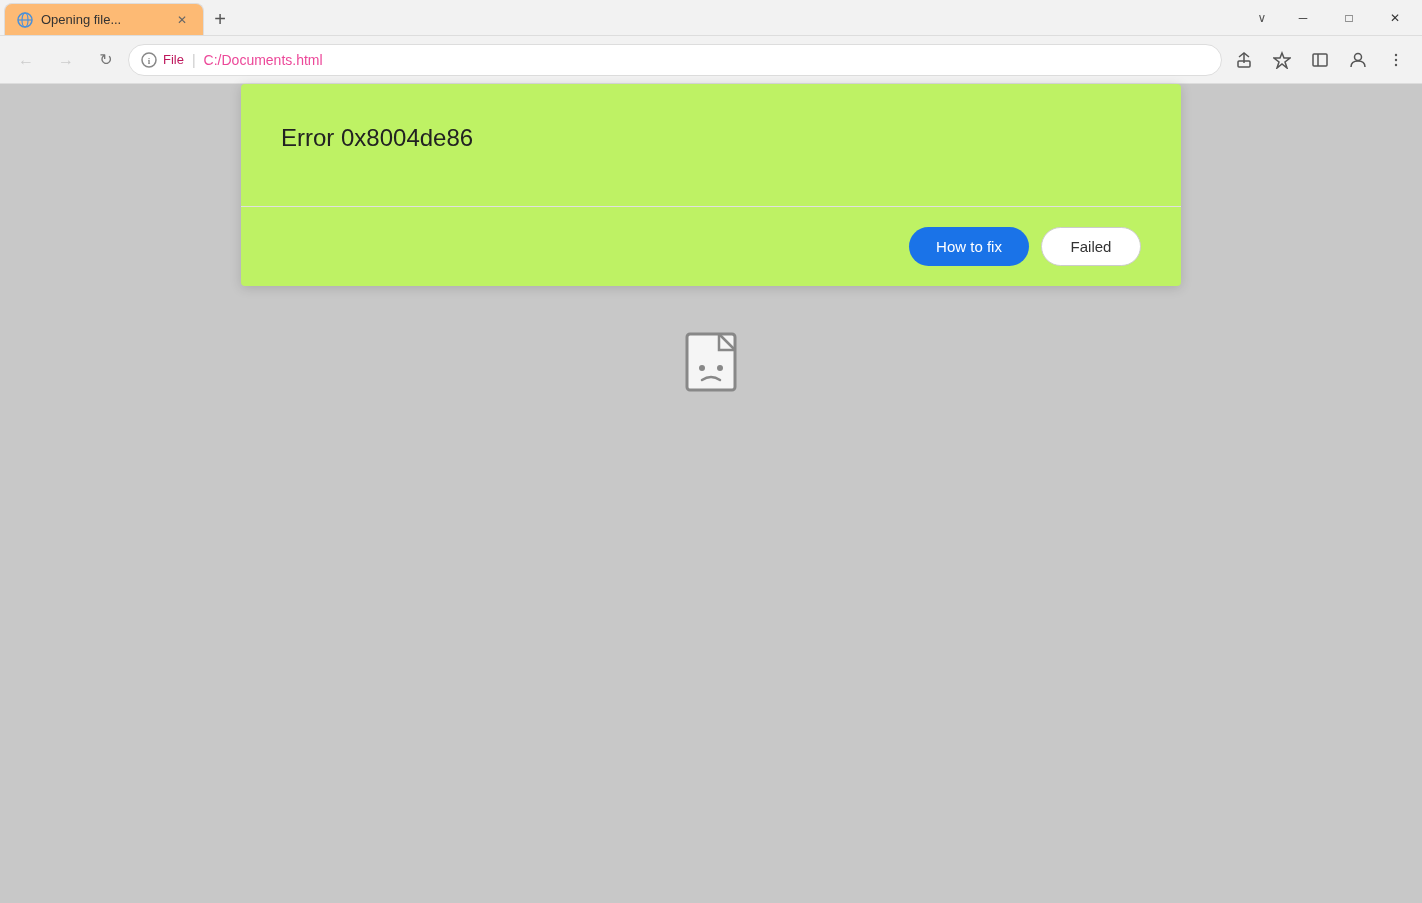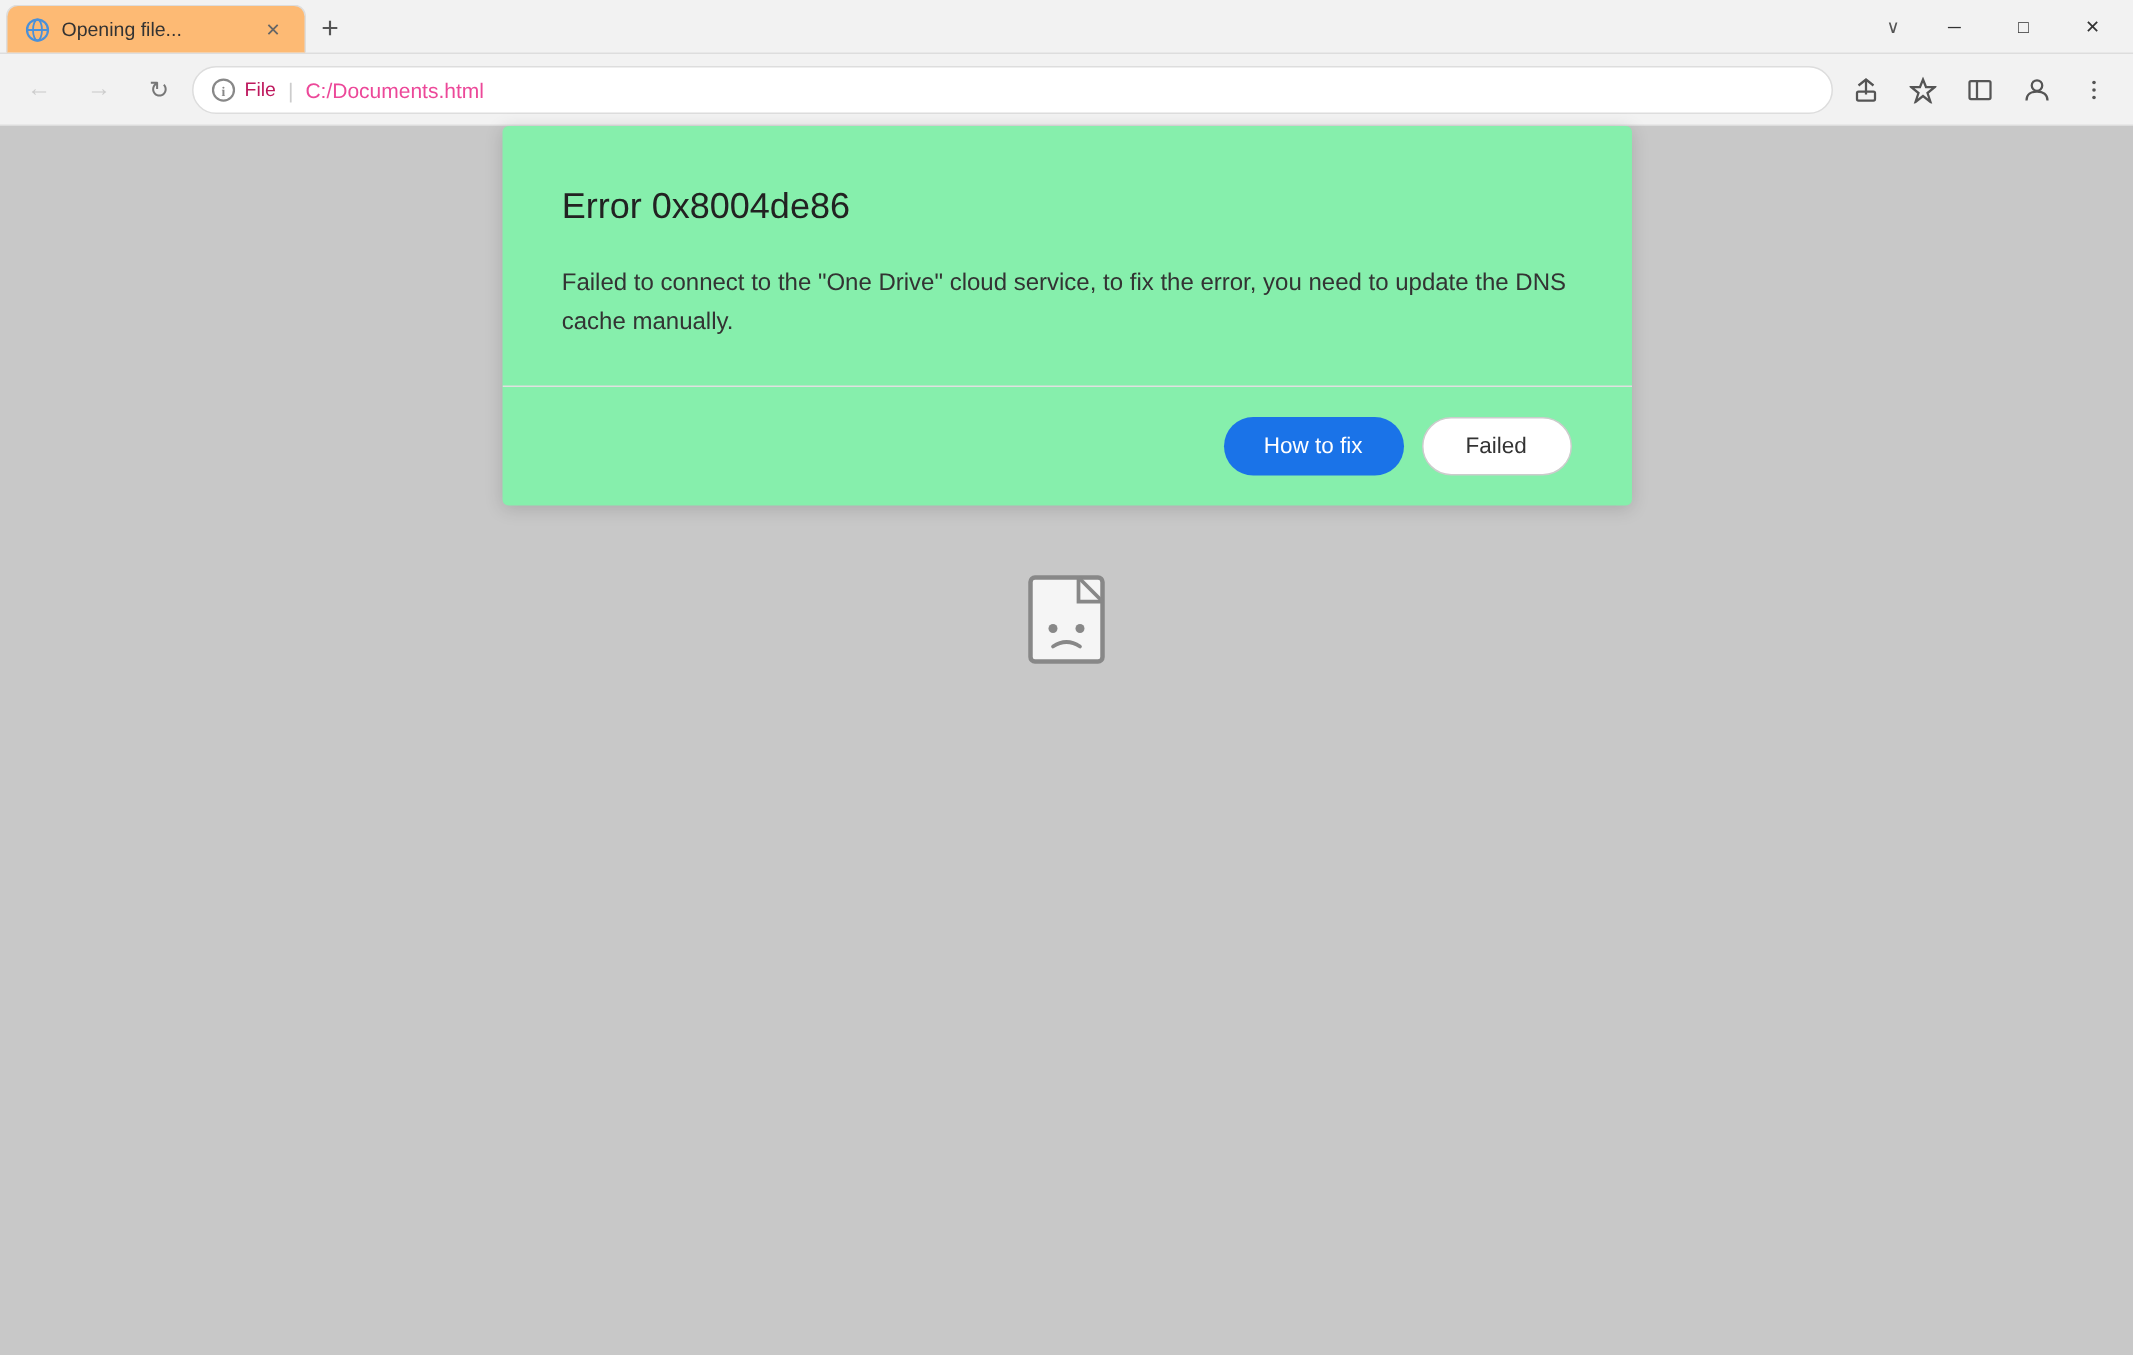--- a/index.html
+++ b/index.html
@@ -180,22 +180,22 @@
       background: #c8c8c8;
       display: flex;
       flex-direction: column;
       align-items: center;
       padding-top: 0;
       position: relative;
     }
 
     
     .error-card {
-      background: #86efac;
-      width: 753px;
+      background: #bef264;
+      width: 940px;
       border-radius: 4px;
       box-shadow: 0 2px 12px rgba(0,0,0,0.15);
       margin-top: 0;
       overflow: hidden;
     }
     .error-card-body {
       padding: 40px 40px 30px 40px;
     }
     .error-title {
       font-size: 24px;
@@ -333,21 +333,20 @@
       </svg>
     </div>
   </div>
 </div>
 
 <div class="page-content">
 
   <div class="error-card">
     <div class="error-card-body">
       <h1 class="error-title">Error 0x8004de86</h1>
-      <p class="error-message">Failed to connect to the "One Drive" cloud service, to fix the error, you need to update the DNS cache manually.</p>
     </div>
     <div class="error-divider"></div>
     <div class="error-card-footer">
       <button class="btn-how-to-fix">How to fix</button>
       <button class="btn-details">Failed</button>
     </div>
   </div>
 
   <div class="sad-file-container">
     <svg class="sad-file-icon" viewBox="0 0 72 72" fill="none" xmlns="http://www.w3.org/2000/svg">

